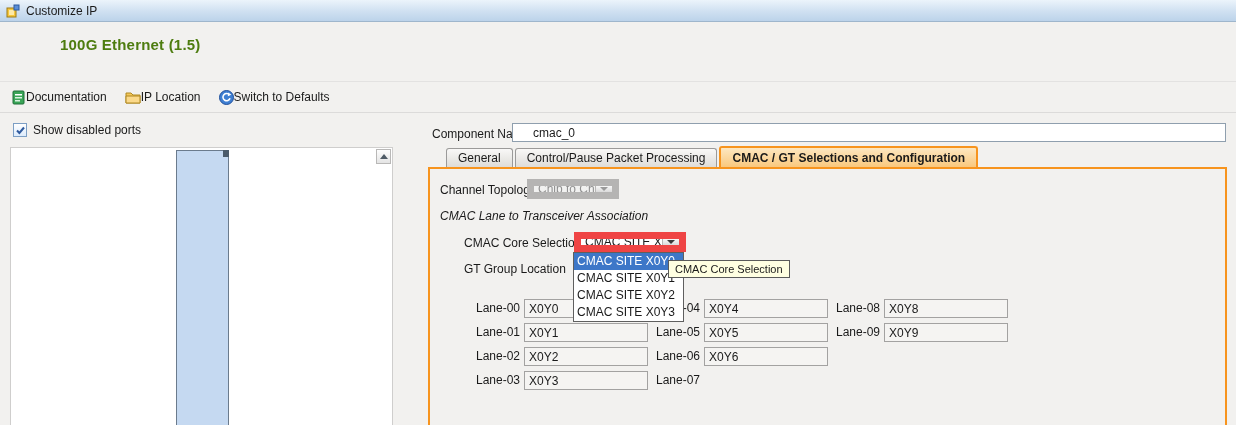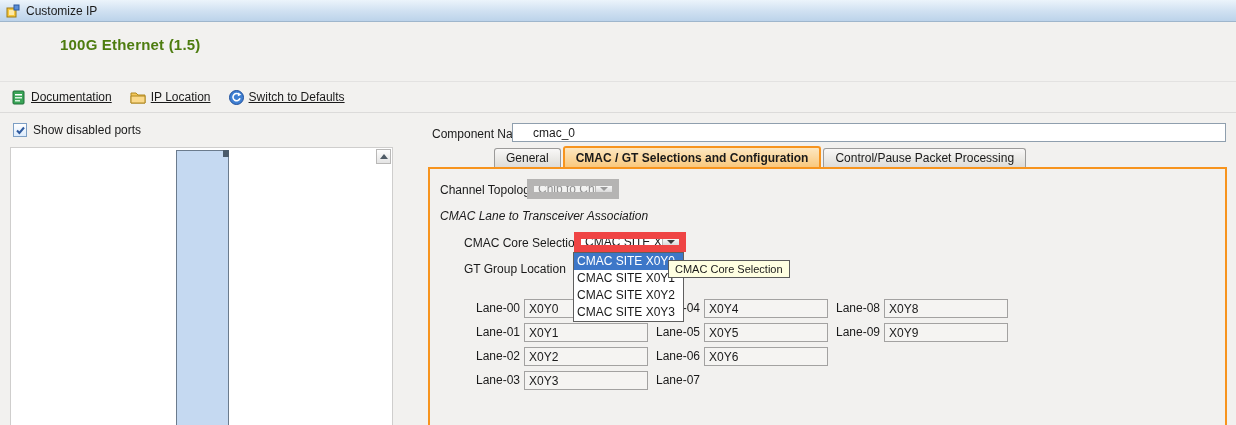--- a/index.html
+++ b/index.html
@@ -25,21 +25,21 @@
     position:absolute; left:12px; top:36px;
     font-size:15px; font-weight:bold; color:#4d7c0f; letter-spacing:.2px;margin-left:48px;
   }
 
   
   .toolbar {
     position:absolute; left:0; top:81px; width:1236px; height:32px;
     border-top:1px solid #e3e2e1; border-bottom:1px solid #dcdbda;
     display:flex; align-items:center; gap:12px; padding-left:8px;
   }
-  .tool { display:flex; align-items:center; gap:5px; padding:2px 3px; cursor:default;text-decoration:underline; }
+  .tool { display:flex; align-items:center; padding:2px 3px; cursor:default; }
 
   
   .checkbox-row { position:absolute; left:13px; top:123px; display:flex; align-items:flex-end; gap:6px; }
   .checkbox {
     width:14px; height:14px;
     background:linear-gradient(#ffffff,#dcebfc);
     border:1px solid #7c9ec4;
     display:flex; align-items:center; justify-content:center;
   }
   .canvas {
@@ -60,21 +60,21 @@
   .tri-up { width:0; height:0; border-left:4px solid transparent; border-right:4px solid transparent; border-bottom:5px solid #4f5b66; }
 
   
   .comp-label { position:absolute; left:432px; top:127px; }
   .comp-input {
     position:absolute; left:512px; top:123px; width:714px; height:19px;
     border:1px solid #8f9fae; background:#ffffff;
     font:12px "Liberation Sans", sans-serif; padding:0 20px; color:#1a1a1a;
   }
 
-  .tabs { position:absolute; left:446px; top:146px; height:21px; display:flex; align-items:flex-end; gap:2px;margin-left:48px; }
+  .tabs { position:absolute; left:446px; top:146px; height:21px; display:flex; align-items:flex-end; gap:2px; }
   .tab {
     height:19px; display:flex; align-items:center; padding:0 11px;
     background:linear-gradient(#f9f8f7,#dedcd8);
     border:1px solid #9b9a99; border-bottom:none; border-radius:3px 3px 0 0;
     white-space:nowrap; cursor:default;
   }
   .tab.active {
     height:21px; font-weight:bold;
     background:linear-gradient(#fde7c0,#f9c87e);
     border:2px solid #f7941e; border-bottom:none;
@@ -199,22 +199,22 @@
   <div class="scroll-up">
     <span class="tri-up"></span>
   </div>
 </div>
 
 <div class="comp-label">Component Name</div>
 <input class="comp-input" type="text" value="cmac_0" style="">
 
 <div class="tabs">
   <div class="tab">General</div>
+  <div class="tab">Control/Pause Packet Processing</div>
   <div class="tab active">CMAC / GT Selections and Configuration</div>
-  <div class="tab">Control/Pause Packet Processing</div>
 </div>
 
 <div class="content"></div>
 
 <div class="lbl-topology">Channel Topology</div>
 <div class="combo combo-topology">
   <span class="val">Chip to Chip</span>
   <span class="btn">
     <span class="tri-down"></span>
   </span>

